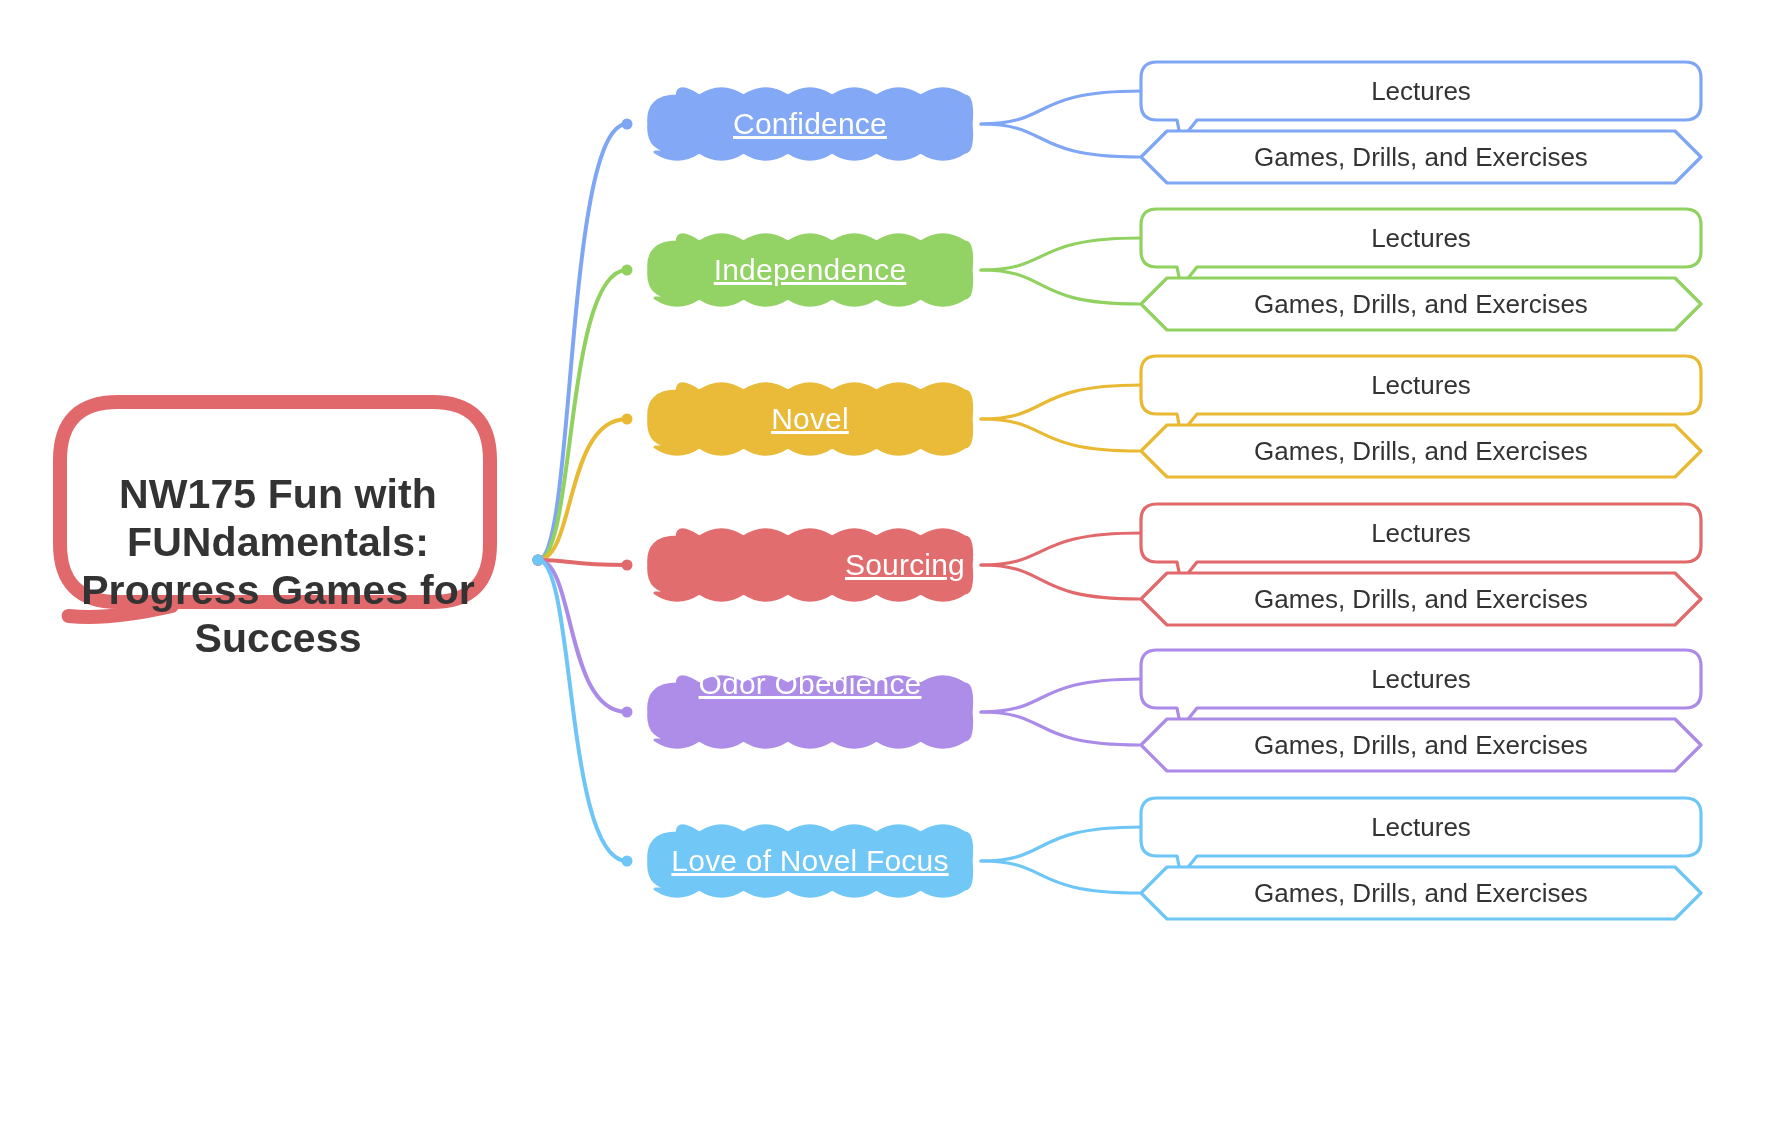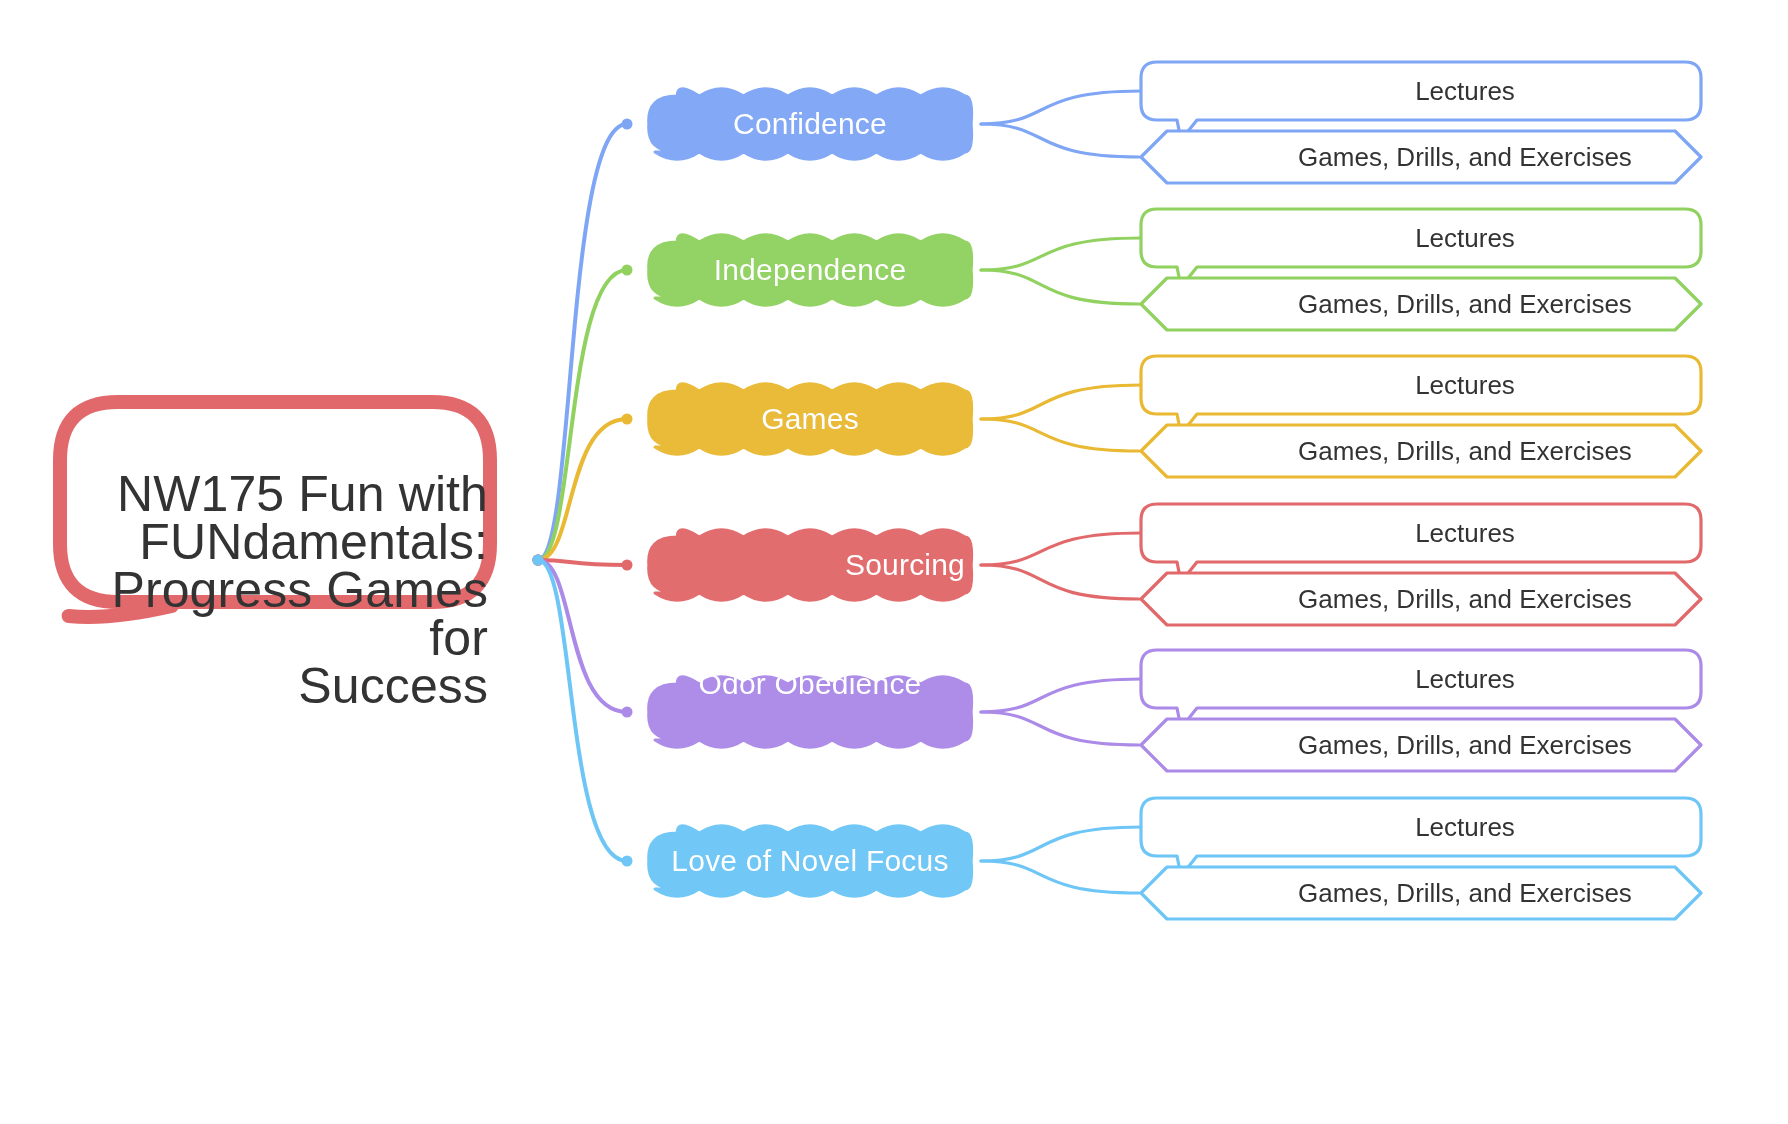--- a/index.html
+++ b/index.html
@@ -3,32 +3,33 @@
 <meta charset="utf-8">
 <style>
   html,body{margin:0;padding:0;background:#ffffff;}
   body{width:1788px;height:1124px;overflow:hidden;
        font-family:"Liberation Sans","DejaVu Sans",sans-serif;}
   #stage{position:relative;width:1788px;height:1124px;background:#fff;}
   #wires{position:absolute;inset:0;width:1788px;height:1124px;}
 
   .root-label{
     position:absolute;left:68px;top:470px;width:420px;
-    text-align:right;color:#333333;font-size:50px;line-height:48px;
-    white-space:pre-line;letter-spacing:0.1px;
+    text-align:center;color:#333333;font-size:41px;line-height:48px;
+    white-space:pre-line;letter-spacing:0.1px;font-weight:bold;
   }
 
   .branch{position:absolute;display:flex;align-items:center;justify-content:center;}
   .branch-label{
     position:relative;z-index:3;color:#ffffff;font-size:30px;
     line-height:30px;white-space:nowrap;letter-spacing:0.2px;
     text-shadow:0 0 1px rgba(0,0,0,.05);
+    text-decoration:underline;
   }
 
-  .leaf{position:absolute;display:flex;align-items:center;justify-content:center;padding-left:44px;}
+  .leaf{position:absolute;display:flex;align-items:center;justify-content:center;}
   .leaf-label{
     position:relative;z-index:3;color:#333333;font-size:26px;
     line-height:26px;white-space:nowrap;
   }
 </style>
 </head>
 <body>
 
 <div id="stage">
 
@@ -167,21 +168,21 @@
       <div class="branch" style="left: 655px; top: 242px; width: 310px; height: 56px;">
         <span class="branch-label">Independence</span>
       </div>
       <div class="leaf" style="left: 1141px; top: 209px; width: 560px; height: 58px;">
         <span class="leaf-label">Lectures</span>
       </div>
       <div class="leaf" style="left: 1141px; top: 278px; width: 560px; height: 52px;">
         <span class="leaf-label">Games, Drills, and Exercises</span>
       </div>
       <div class="branch" style="left: 655px; top: 391px; width: 310px; height: 56px;">
-        <span class="branch-label">Games</span>
+        <span class="branch-label">Novel</span>
       </div>
       <div class="leaf" style="left: 1141px; top: 356px; width: 560px; height: 58px;">
         <span class="leaf-label">Lectures</span>
       </div>
       <div class="leaf" style="left: 1141px; top: 425px; width: 560px; height: 52px;">
         <span class="leaf-label">Games, Drills, and Exercises</span>
       </div>
       <div class="branch" style="left: 655px; top: 537px; width: 310px; height: 56px; justify-content: flex-end;">
         <span class="branch-label">Sourcing</span>
       </div>

